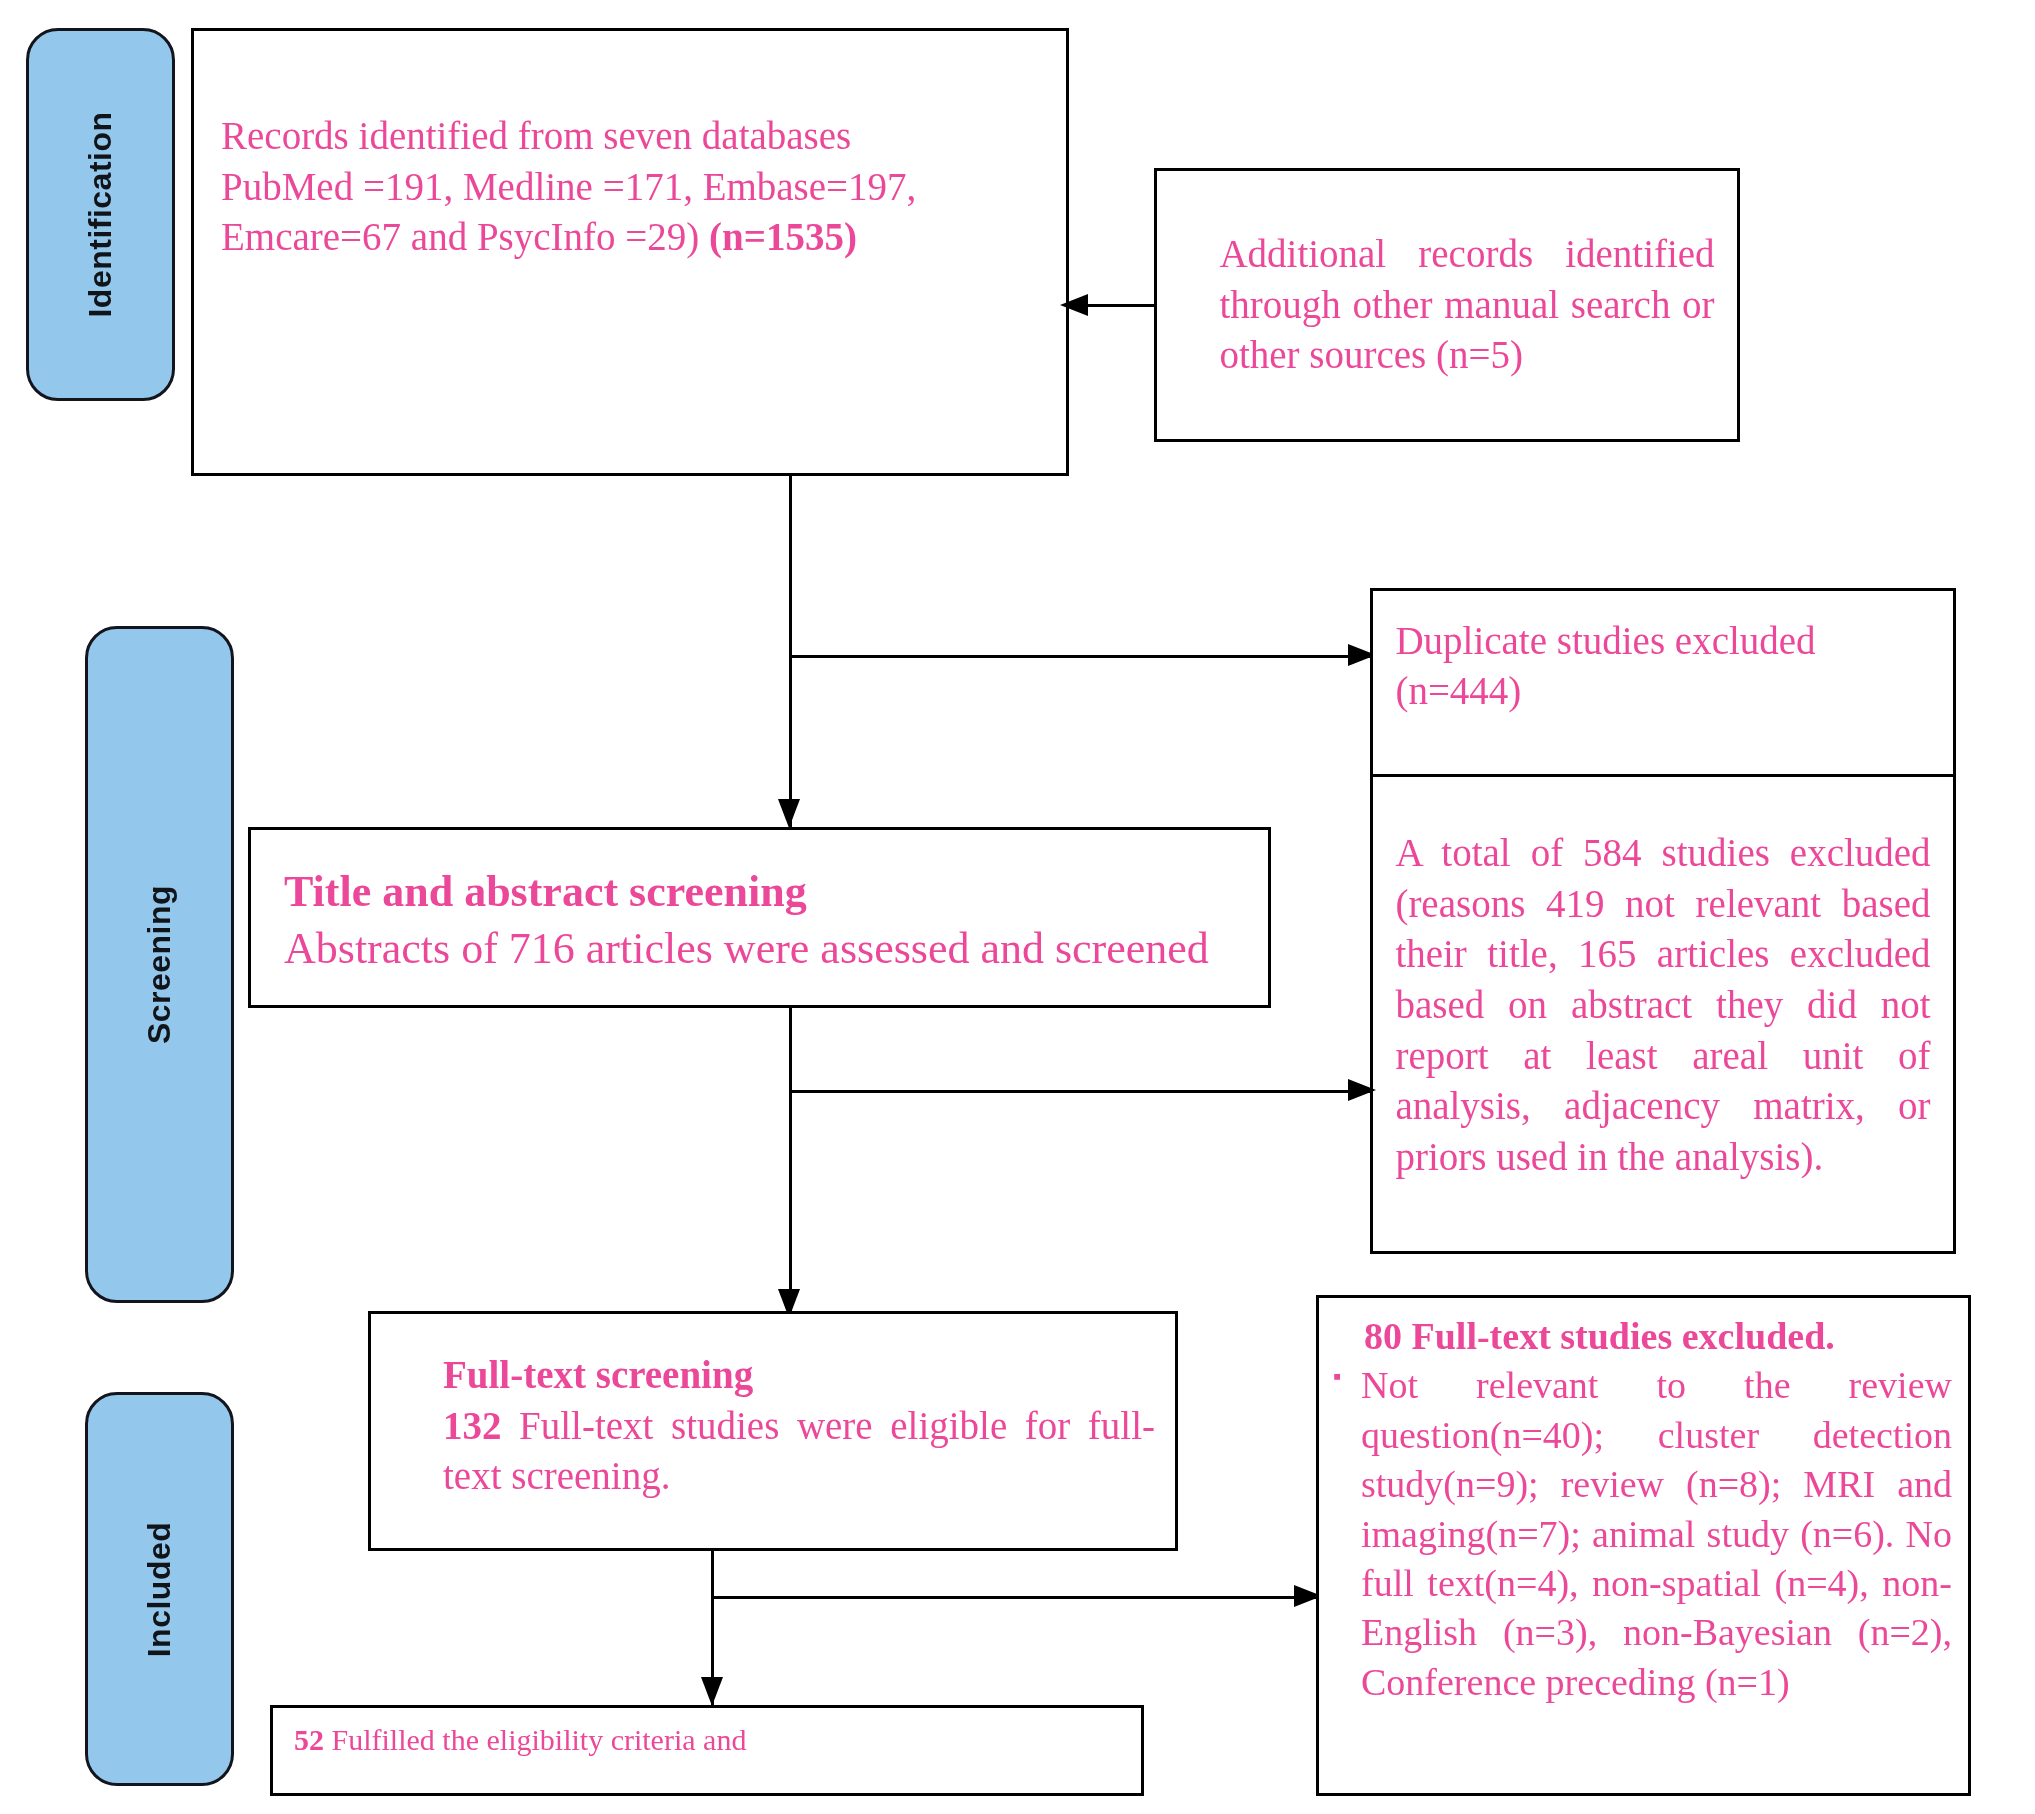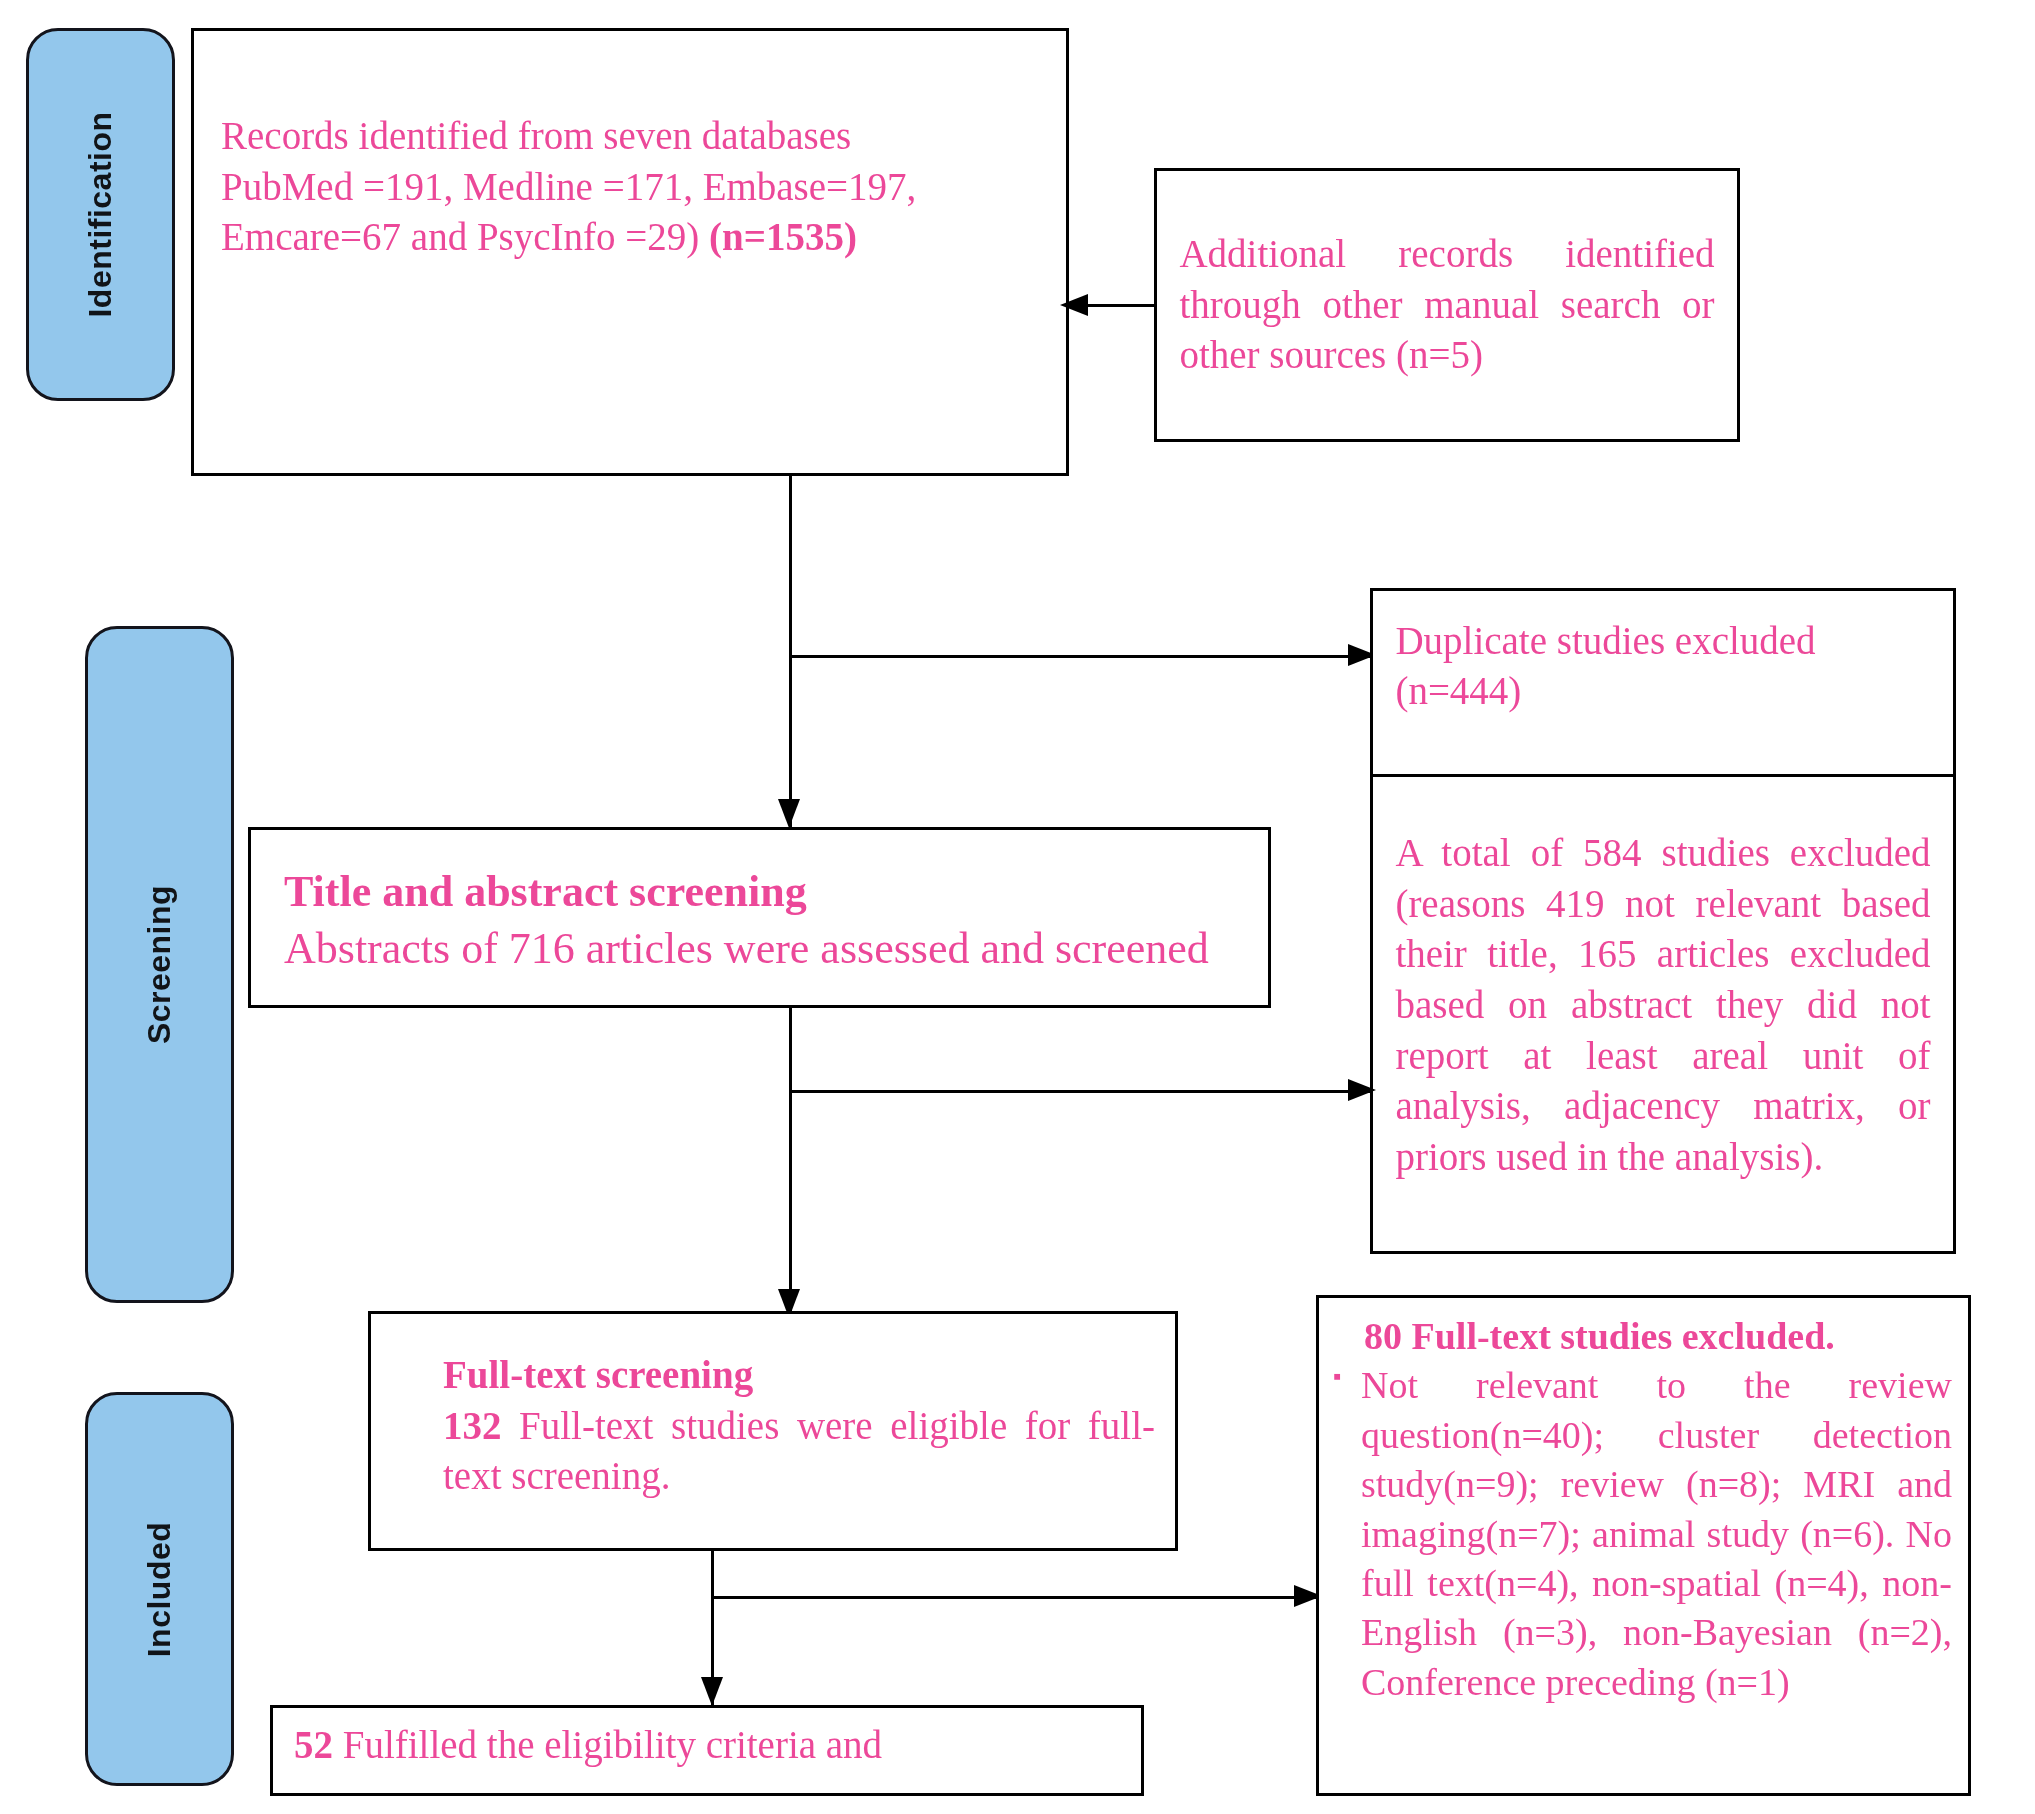--- a/index.html
+++ b/index.html
@@ -116,21 +116,21 @@
   <div class="flow-box" style="left:191px; top:28px; width:878px; height:448px;">
     <div class="box-text" style="padding:80px 16px 0 27px; font-size:39px;">
       <div>Records identified from seven databases</div>
       <div>PubMed =191, Medline =171, Embase=197,</div>
       <div>
         <span>Emcare=67 and PsycInfo =29) </span><span class="bold">(n=1535)</span>
       </div>
     </div>
   </div>
 
-  <div class="flow-box" style="left:1154px; top:168px; width:586px; height:274px;">
+  <div class="flow-box" style="left:1154px; top:168px; width:586px; height:274px;padding-left:40px;">
     <div class="box-text justified" style="padding:58px 22.4px 0 22.4px; font-size:39px;">Additional records identified through other manual search or other sources (n=5)</div>
   </div>
 
   <div class="hline" style="left:1071px; top:304px; width:84px;"></div>
   <div class="arrow-left" style="left:1060px; top:294px;"></div>
 
   <div class="vline" style="left:789px; top:475px; width:2.7px; height:352px;"></div>
   <div class="arrow-down" style="left:778px; top:799px;"></div>
 
   <div class="hline" style="left:789px; top:655px; width:583px;"></div>
@@ -177,19 +177,19 @@
     <div class="box-text" style="padding:14px 16px 0 14px; font-size:38px;">
       <div class="bold" style="padding-left:31px;">80  Full-text studies excluded.</div>
       <div class="bullet-row">
         <span class="bullet-mark" style="font-size:23.4px;">▪</span>
         <span class="bullet-body justified">Not relevant to the review question(n=40); cluster detection study(n=9); review (n=8); MRI and imaging(n=7); animal study (n=6). No full text(n=4), non-spatial (n=4), non-English (n=3), non-Bayesian (n=2), Conference preceding (n=1)</span>
       </div>
     </div>
   </div>
 
   <div class="flow-box" style="left:270px; top:1705px; width:874px; height:91px;">
-    <div class="box-text justified" style="padding:11.7px 19px 0 21px; font-size:39px;">
+    <div class="box-text justified" style="padding:11.7px 19px 0 21px; font-size:30px;">
       <span class="bold">52</span><span>  Fulfilled   the   eligibility   criteria   and</span>
     </div>
   </div>
 
 </div>
 
 
 </body></html>

